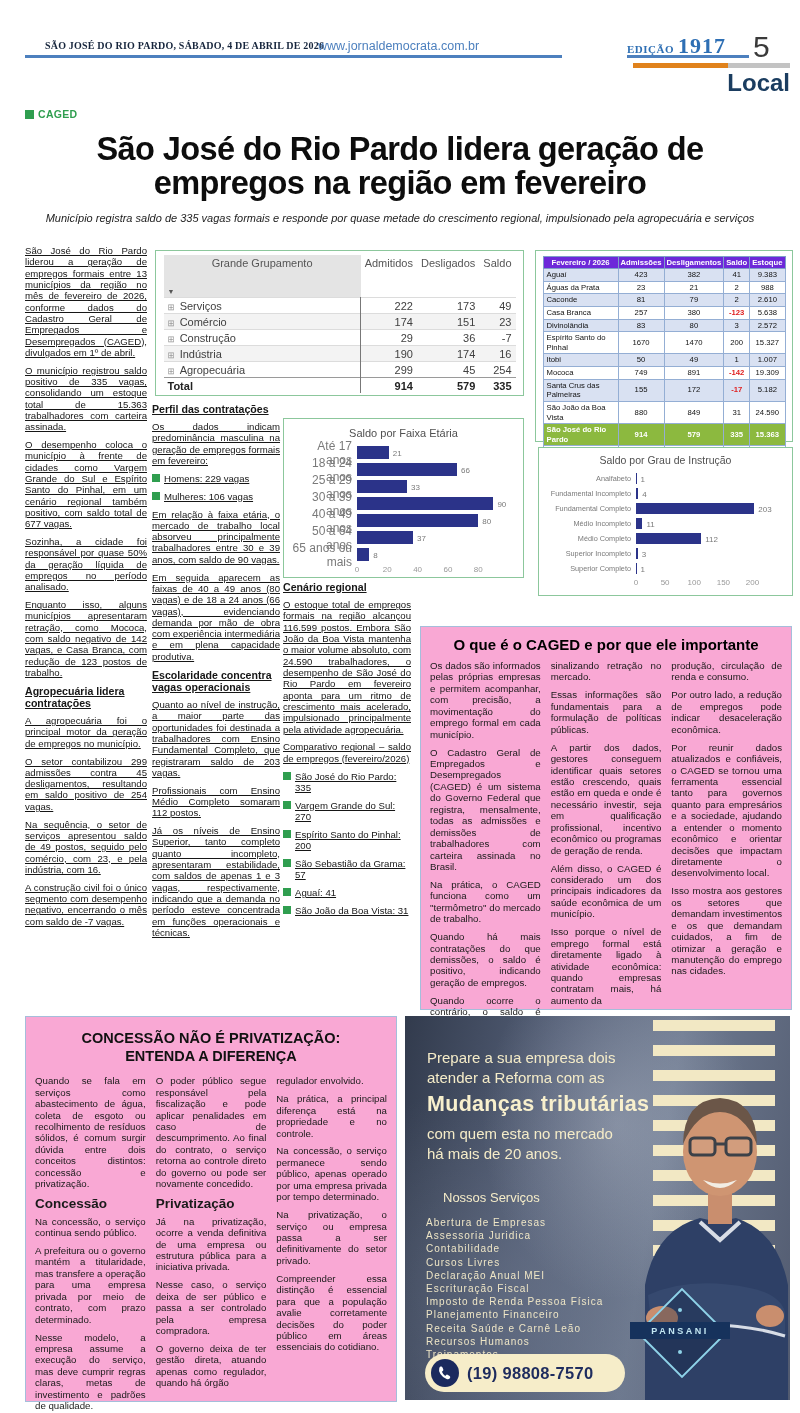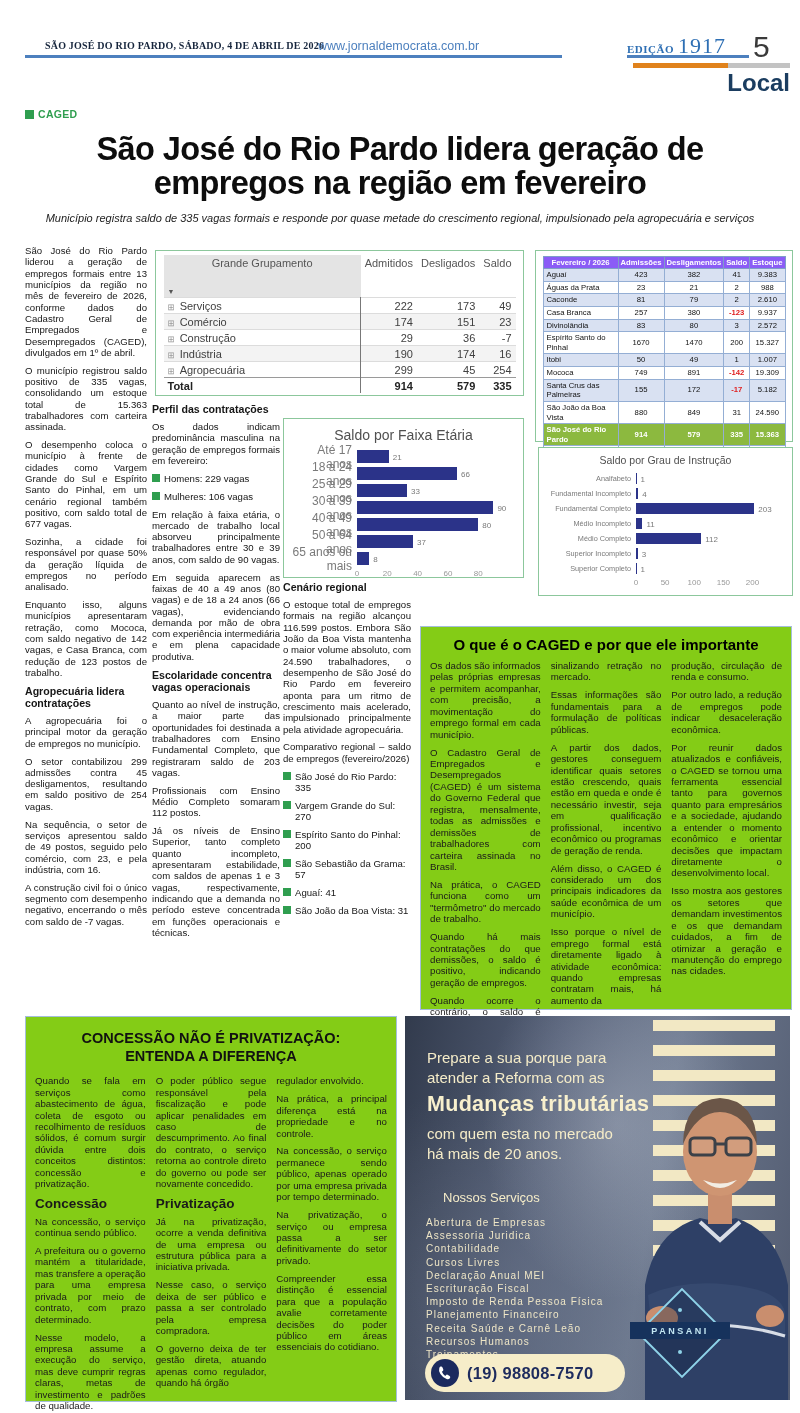--- a/index.html
+++ b/index.html
@@ -6,39 +6,39 @@
   .page{position:relative;width:800px;height:1413px;background:#fff;overflow:hidden;
         font-family:"Liberation Sans",sans-serif;color:#1a1a1a;}
   .abs{position:absolute;}
 
   
   .mh-date{left:45px;top:40px;font-family:"Liberation Serif",serif;font-weight:bold;
            font-size:10px;color:#16253c;letter-spacing:.2px;}
   .mh-url{left:318px;top:39px;font-size:12.5px;color:#4d80be;}
   .mh-ed{left:627px;top:33px;color:#2e6fb4;font-family:"Liberation Serif",serif;white-space:nowrap;}
   .mh-ed .edl{font-size:11px;font-weight:bold;letter-spacing:.5px;}
-  .mh-ed .edn{font-size:22px;font-weight:normal;letter-spacing:1px;}
+  .mh-ed .edn{font-size:22px;font-weight:bold;letter-spacing:1px;}
   .mh-page{left:753px;top:30px;font-size:30px;color:#3a3a3a;}
   .rule-a{left:25px;top:55px;width:537px;height:3px;background:#4d80be;}
   .rule-b{left:627px;top:55px;width:122px;height:3px;background:#4d80be;}
   .bar-or{left:633px;top:63px;width:95px;height:5px;background:#e0821c;}
   .bar-gr{left:728px;top:63px;width:62px;height:5px;background:#c3c3c3;}
   .mh-local{right:10px;top:69px;font-size:24px;font-weight:bold;color:#1b3d60;}
   .tag{left:25px;top:108px;display:flex;align-items:center;gap:4px;
        color:#2f9e4f;font-weight:bold;font-size:10.5px;letter-spacing:.3px;}
   .tag .sq{width:9px;height:9px;background:#2f9e4f;display:inline-block;}
 
   
   .headline{left:60px;top:132px;width:680px;text-align:center;font-weight:bold;
             font-size:32.5px;line-height:1.06;color:#0d0d0d;letter-spacing:-.6px;}
   .subhead{left:40px;top:212px;width:720px;text-align:center;font-style:italic;
            font-size:11px;color:#222;}
 
   
-  .bodycol{font-size:9.6px;line-height:1.18;text-align:justify;color:#161616;}
+  .bodycol{font-size:9.6px;line-height:1.18;text-align:justify;color:#161616;text-decoration:underline;}
   .flow-p{margin:0 0 6.5px 0;}
   .flow-h{font-weight:bold;font-size:10.6px;margin:3px 0 6px 0;line-height:1.15;text-align:left;}
   .flow-b{display:flex;margin:0 0 6.5px 0;text-align:left;}
   .green-sq{flex:none;width:8px;height:8px;background:#2f9e4f;margin:1px 4px 0 0;}
   .col-1{left:25px;top:245px;width:122px;}
   .col-2{left:152px;top:400px;width:128px;}
   .col-3{left:283px;top:578px;width:128px;}
 
   
   .gbox{left:155px;top:250px;width:367px;height:144px;border:1.5px solid #8cc79c;background:#fff;}
@@ -50,51 +50,51 @@
   .gtable td{padding:1.5px 4px;border-top:1px solid #dcdcdc;}
   .gtable td.num{text-align:right;}
   .gtable tr.alt td{background:#f3f3f3;}
   .gtable td.g-label{border-right:1px solid #777;}
   .gtable .expand{color:#999;font-size:8.5px;margin-right:5px;}
   .gtable tr.total td{font-weight:bold;color:#222;border-top:1px solid #9a9a9a;}
 
   
   .rbox{left:535px;top:250px;width:256px;height:190px;border:1.5px solid #8cc79c;background:#fff;}
   .rtable{border-collapse:collapse;margin:5px auto 0 auto;font-size:7.7px;width:243px;color:#111;}
-  .rtable th{background:#8b5cf6;color:#fff;font-weight:bold;padding:1px 2px;border:1px solid #7f9dc9;font-size:7.7px;}
+  .rtable th{background:#6d28d9;color:#fff;font-weight:bold;padding:1px 2px;border:1px solid #7f9dc9;font-size:7.7px;}
   .rtable td{padding:1px 3px;border:1px solid #94aed4;line-height:1.25;}
   .rtable td.c{text-align:center;}
   .rtable tr.shade td{background:#d9e1f2;}
   .rtable tr.hl td{background:#8cb93f;color:#fff;font-weight:bold;}
   .rtable td.neg{color:#e02020;font-weight:bold;}
   .rtable tr.tot td{font-weight:bold;}
   .rtable td.foot{font-weight:bold;text-align:left;padding:2px 4px;}
 
   
   .chart{background:#fff;border:1.5px solid #8cc79c;}
   .chart-a{left:283px;top:418px;width:239px;height:158px;}
   .chart-b{left:538px;top:447px;width:253px;height:147px;}
-  .chart-title{text-align:center;color:#505050;font-size:14px;margin:8px 4px 5px 4px;}
+  .chart-title{text-align:center;color:#505050;font-size:11px;margin:8px 4px 5px 4px;}
   .chart-b .chart-title{font-size:10.5px;margin-top:6px;}
   .chart-rows{padding:0 22px 0 6px;}
   .chart-row{display:flex;align-items:stretch;}
   .chart-a .chart-row{height:17px;}
   .chart-b .chart-row{height:15px;}
   .chart-label{flex:none;text-align:right;padding-right:5px;color:#7a7a7a;align-self:center;}
   .chart-a .chart-label{width:62px;font-size:12px;}
   .chart-b .chart-label{width:86px;font-size:7.3px;}
   .chart-plot{position:relative;flex:1;}
   .chart-bar{position:absolute;left:0;top:2px;bottom:2px;}
   .chart-val{position:absolute;top:50%;transform:translateY(-50%);font-size:8px;color:#7a7a7a;padding-left:4px;}
   .chart-axis{display:flex;padding:2px 22px 0 6px;}
   .chart-ax-plot{position:relative;flex:1;height:12px;}
   .chart-tick{position:absolute;transform:translateX(-50%);font-size:8px;color:#999;}
 
   
-  .ybox{background:#84cc16;border:1.5px solid #a5bedb;}
+  .ybox{background:#f9a8d4;border:1.5px solid #a5bedb;}
   .caged-box{left:420px;top:626px;width:370px;height:382px;}
   .caged-title{text-align:center;font-weight:bold;font-size:15px;margin:9px 6px 7px 6px;color:#000;}
   .ycols{display:flex;gap:10px;padding:0 9px;}
   .ycol{width:114px;font-size:9.7px;line-height:1.18;text-align:justify;}
   .ycol .flow-h{font-size:13.5px;margin:2px 0 4px 0;}
   .conc-box{left:25px;top:1016px;width:370px;height:384px;}
   .conc-title{text-align:center;font-weight:bold;font-size:14.5px;line-height:1.25;margin:12px 8px 10px 8px;color:#111;}
 
   
   .ad{left:405px;top:1016px;width:385px;height:384px;overflow:hidden;
@@ -298,21 +298,21 @@
             <td class="c">81</td>
             <td class="c">79</td>
             <td class="c">2</td>
             <td class="c">2.610</td>
           </tr>
           <tr>
             <td>Casa Branca</td>
             <td class="c">257</td>
             <td class="c">380</td>
             <td class="c neg">-123</td>
-            <td class="c">9.937</td>
+            <td class="c">5.638</td>
           </tr>
           <tr class="shade">
             <td>Divinolândia</td>
             <td class="c">83</td>
             <td class="c">80</td>
             <td class="c">3</td>
             <td class="c">2.572</td>
           </tr>
           <tr>
             <td>Espírito Santo do Pinhal</td>
@@ -589,21 +589,21 @@
       <line x1="115" y1="64" x2="126" y2="64" stroke="#3c4148" stroke-width="3"></line>
       <path d="M103,100 Q120,116 137,100 Q120,107 103,100 Z" fill="#f2ede4"></path>
       <path d="M100,142 L120,160 L140,142" fill="none" stroke="#d8dde6" stroke-width="4"></path>
       <path d="M48,215 Q90,196 150,208 Q180,214 185,232 L185,258 Q120,238 52,250 Z" fill="#36496f"></path>
       <ellipse cx="62" cy="238" rx="16" ry="12" fill="#c98e6e"></ellipse>
       <ellipse cx="170" cy="236" rx="14" ry="11" fill="#c98e6e"></ellipse>
       <path d="M48,252 Q120,236 185,256" fill="none" stroke="#d8dde6" stroke-width="3"></path>
     </svg>
 
     <div class="ad-text">
-      <div class="ad-l1">Prepare a sua porque para</div>
+      <div class="ad-l1">Prepare a sua empresa dois</div>
       <div class="ad-l1">atender a Reforma com as</div>
       <div class="ad-l3">Mudanças tributárias</div>
       <div class="ad-l4">com quem esta no mercado</div>
       <div class="ad-l1">há mais de 20 anos.</div>
     </div>
 
     <div class="ad-services-h">Nossos Serviços</div>
     <div class="ad-services">
         <div>Abertura de Empresas</div>
         <div>Assessoria Juridica</div>

